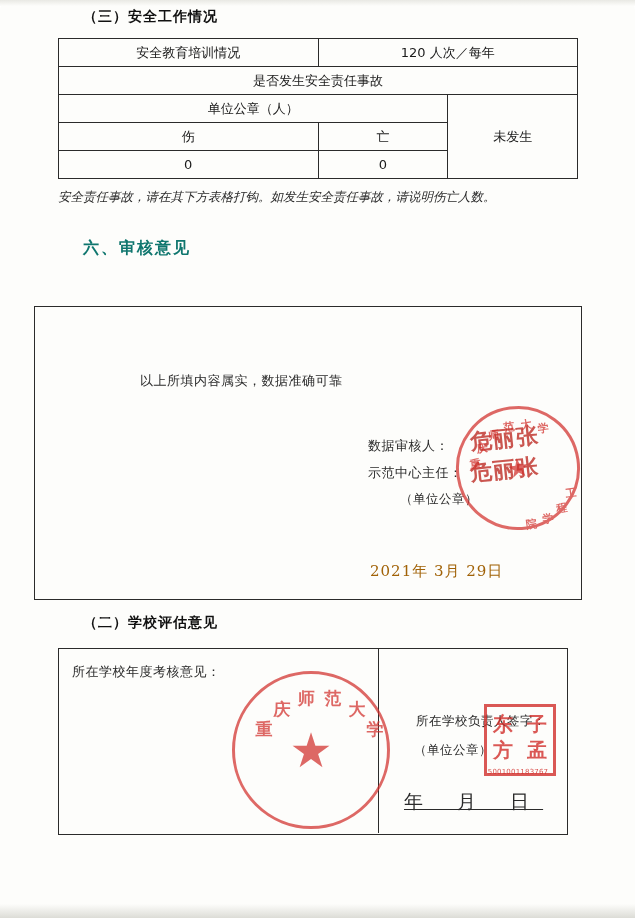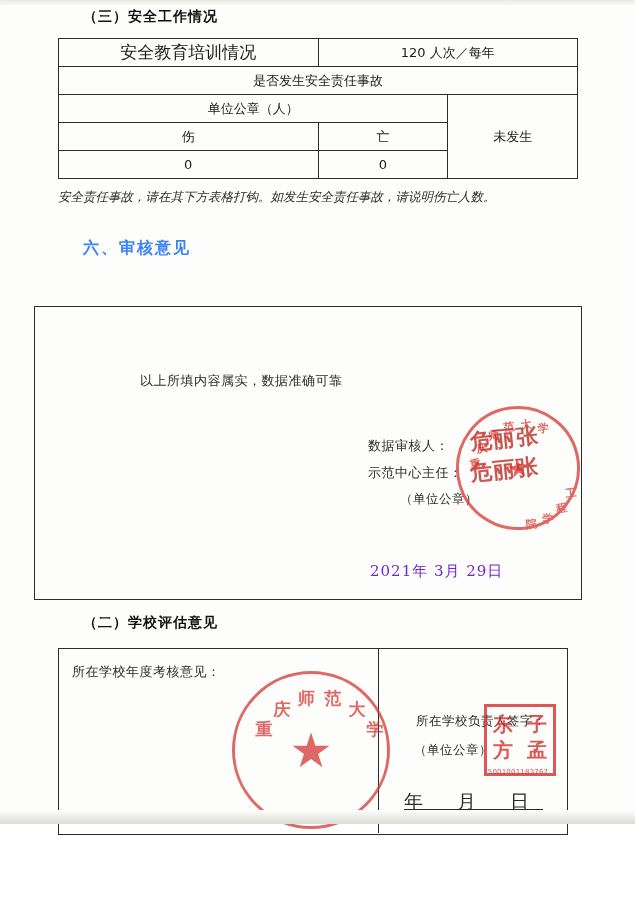--- a/index.html
+++ b/index.html
@@ -11,31 +11,31 @@
     height: 918px;
     background: #ffffff;
     font-family: "DejaVu Sans", "Liberation Sans", sans-serif;
     color: #1a1a1a;
     position: relative;
     overflow: hidden;
   }
   .page {
     position: relative;
     width: 635px;
-    height: 824px;
+    height: 918px;
     background: #fdfdfb;
     border-radius: 10px;
   }
 
   
   .sec-head {
     font-size: 14.5px;
     font-weight: bold;
     letter-spacing: 1px;
-    color: #3b82f6;
+    color: #0f766e;
   }
   .sub-head {
     font-size: 14px;
     font-weight: bold;
     letter-spacing: 1px;
     color: #111;
   }
 
   
   #sec3-title {
@@ -56,21 +56,21 @@
   .tbl td {
     border: 1px solid #2b2b2b;
     text-align: center;
     vertical-align: middle;
     font-size: 13px;
     height: 25px;
     padding: 1px 2px;
     color: #1a1a1a;
   }
   .tbl td.wide {
-    font-size: 17px;
+    font-size: 13px;
   }
 
   
   .note {
     position: absolute;
     left: 58px;
     top: 186px;
     width: 525px;
     font-size: 12.5px;
     line-height: 21px;
@@ -166,21 +166,21 @@
     top: 491px;
     font-size: 12.5px;
     letter-spacing: 0.5px;
   }
   #date-line-1 {
     position: absolute;
     left: 370px;
     top: 562px;
     font-size: 15px;
     letter-spacing: 1px;
-    color: #6d28d9;
+    color: #a16207;
     font-family: "DejaVu Serif", "Liberation Serif", serif;
   }
 
   #school-prompt {
     position: absolute;
     left: 72px;
     top: 663px;
     font-size: 13px;
     letter-spacing: 0.5px;
   }

